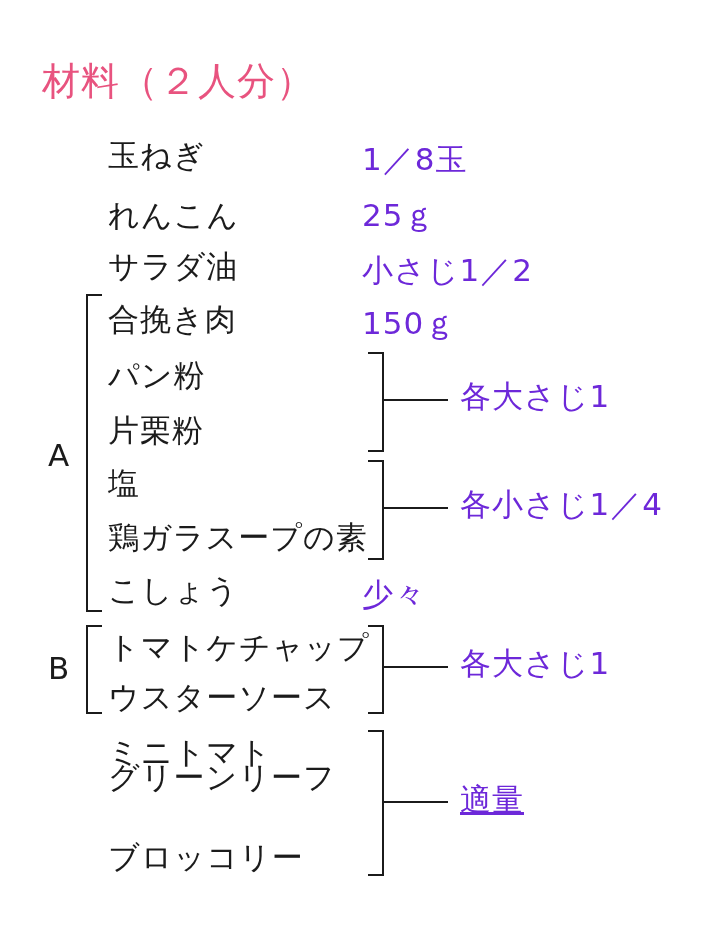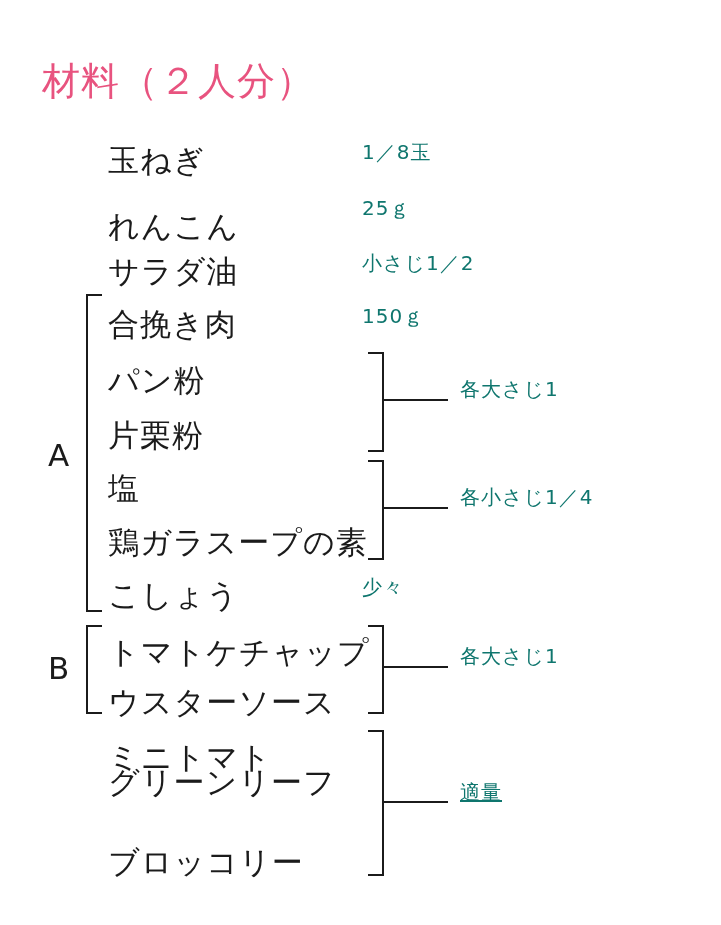--- a/index.html
+++ b/index.html
@@ -31,35 +31,35 @@
     white-space: nowrap;
   }
 
   
   .row {
     position: absolute;
     left: 108px;
     width: 600px;
     height: 52px;
     display: flex;
-    align-items: flex-end;
+    align-items: center;
   }
   .name {
     font-size: 31px;
     letter-spacing: 1px;
     white-space: nowrap;
     color: #1b1b1b;
   }
   .amount {
     position: absolute;
     left: 362px;
-    font-size: 20px;
+    font-size: 31px;
     letter-spacing: 1px;
     white-space: nowrap;
-    color: #0f766e;
+    color: #6d28d9;
   }
 
   
   .group-label {
     position: absolute;
     font-size: 31px;
     color: #1b1b1b;
   }
 
   
@@ -88,21 +88,21 @@
 </head>
 <body>
 
 <div class="sheet">
 
   <div class="title">材料（２人分）</div>
 
   <div class="row" style="top:130px">
     <span class="name">玉ねぎ</span>
   </div>
-  <div class="row" style="top:196px">
+  <div class="row" style="top:190px">
     <span class="name">れんこん</span>
   </div>
   <div class="row" style="top:241px">
     <span class="name">サラダ油</span>
   </div>
   <div class="row" style="top:294px">
     <span class="name">合挽き肉</span>
   </div>
   <div class="row" style="top:350px">
     <span class="name">パン粉</span>

